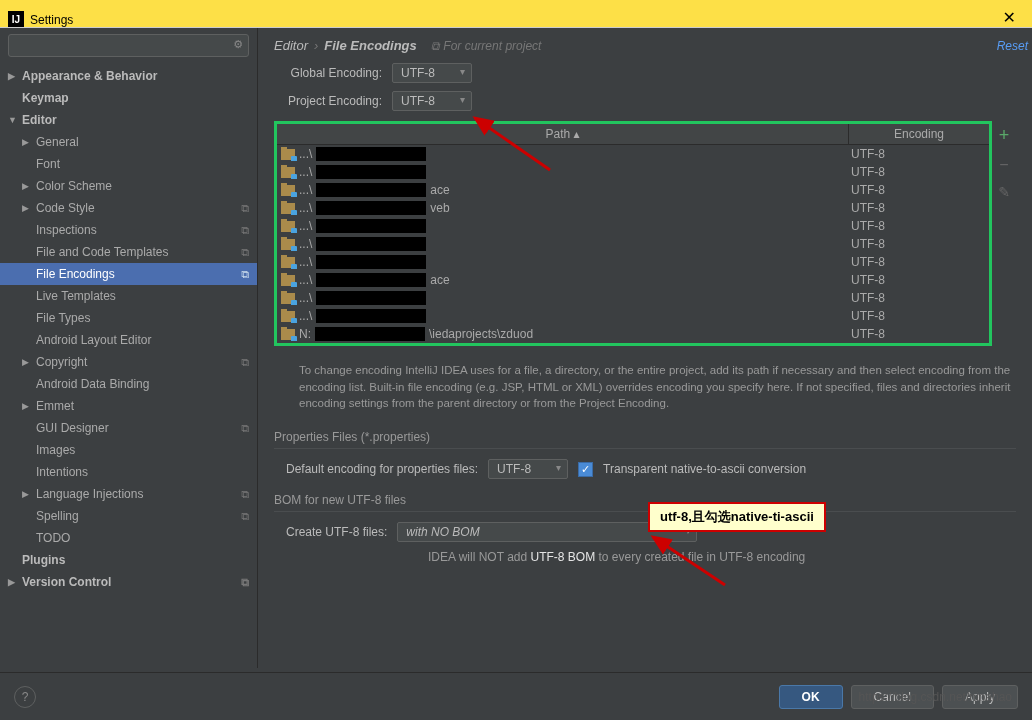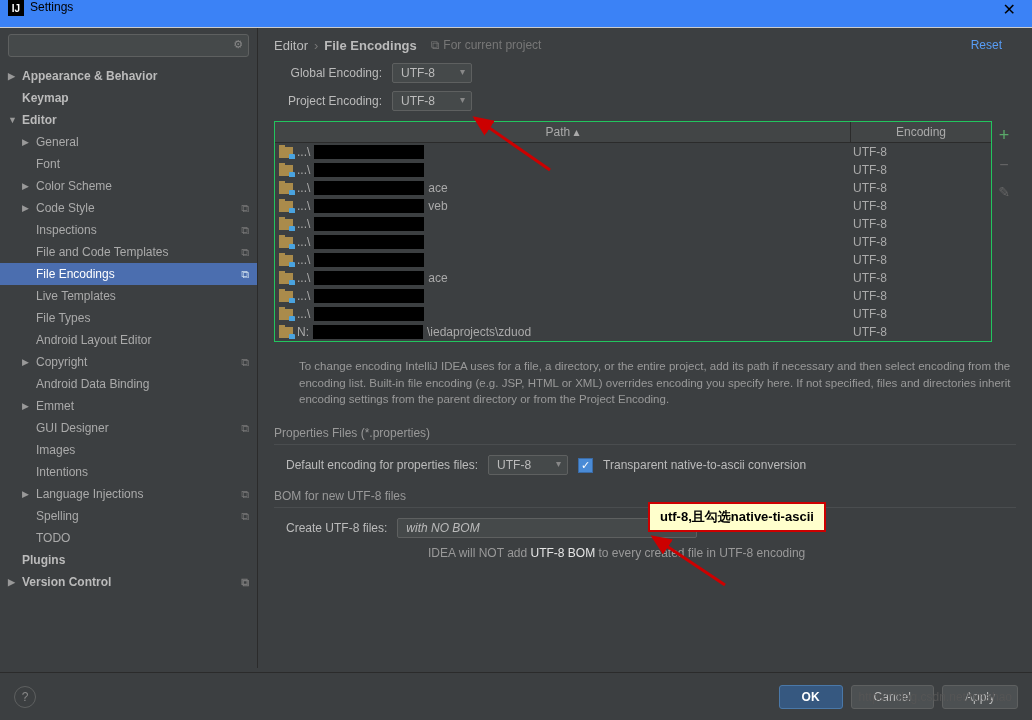--- a/index.html
+++ b/index.html
@@ -1,48 +1,48 @@
 <!DOCTYPE html>
 <html><head>
 <meta charset="utf-8">
 <style>
 * { box-sizing: border-box; margin: 0; padding: 0; }
 body { font-family: "Segoe UI", Arial, sans-serif; font-size: 12px; background: #3c3f41; color: #bbb; width: 1032px; height: 720px; overflow: hidden; position: relative; }
-.titlebar { background: #3b82f6; height: 28px; display: flex; align-items: flex-start; padding: 0 8px; color: #000; border-bottom: 1px solid #ccc; }
+.titlebar { background: #fde047; height: 28px; display: flex; align-items: flex-end; padding: 0 8px; color: #000; border-bottom: 1px solid #ccc; }
 .titlebar .appicon { width: 16px; height: 16px; background: #000; margin-right: 6px; display: flex; align-items: center; justify-content: center; color: #fff; font-size: 10px; font-weight: bold; }
 .titlebar .close { margin-left: auto; font-size: 16px; cursor: pointer; padding: 0 8px; }
 .container { display: flex; height: 640px; }
 .sidebar { width: 258px; background: #3c3f41; border-right: 1px solid #2b2b2b; display: flex; flex-direction: column; }
 .search-wrap { padding: 6px 8px; }
 .search { width: 100%; background: #45494a; border: 1px solid #5e6060; border-radius: 3px; padding: 3px 20px 3px 22px; color: #bbb; position: relative; }
 .search-box { position: relative; }
 .search-box::before { content: "🔍"; position: absolute; left: 6px; top: 4px; font-size: 11px; color: #888; }
 .search-box::after { content: "⚙"; position: absolute; right: 6px; top: 4px; font-size: 11px; color: #888; }
 .tree { flex: 1; overflow-y: auto; padding-top: 2px; }
 .tree-item { display: flex; align-items: center; padding: 4px 8px; cursor: pointer; color: #aaa; }
 .tree-item.bold { font-weight: bold; color: #bbb; }
 .tree-item.selected { background: #4b6eaf; color: #fff; }
 .tree-item .arrow { width: 14px; display: inline-block; font-size: 9px; color: #999; }
 .tree-item.selected .arrow { color: #fff; }
 .tree-item .badge { margin-left: auto; font-size: 11px; color: #777; }
 .tree-item.selected .badge { color: #cde; }
 .indent-1 { padding-left: 22px; }
 .main { flex: 1; background: #3c3f41; display: flex; flex-direction: column; padding: 0; position: relative; }
-.main-header { display: flex; align-items: flex-start; padding: 10px 30px 6px 16px; }
+.main-header { display: flex; align-items: flex-end; padding: 10px 4px 6px 16px; font-style: italic; }
 .bc { color: #bbb; font-size: 13px; }
 .bc .sep { color: #777; margin: 0 6px; }
 .bc .current { font-weight: bold; }
 .for-proj { color: #777; margin-left: 14px; font-size: 12px; display: flex; align-items: center; gap: 4px; }
 .reset { margin-left: auto; color: #589df6; font-size: 12px; cursor: pointer; }
 .form-row { display: flex; align-items: center; padding: 4px 16px; gap: 10px; }
 .form-row label { width: 108px; text-align: right; color: #bbb; }
 .combo { background: #45494a; border: 1px solid #5e6060; border-radius: 2px; padding: 2px 20px 2px 8px; color: #bbb; position: relative; min-width: 80px; display: inline-flex; align-items: center; cursor: pointer; }
 .combo::after { content: "▾"; position: absolute; right: 6px; top: 2px; color: #888; font-size: 10px; }
 .table-wrap { margin: 6px 16px 0 16px; display: flex; }
-.table { flex: 1; border: 1px solid #22c55e; }
+.table { flex: 1; border: 3px solid #22c55e; }
 .thead { display: flex; background: #424546; border-bottom: 1px solid #2b2b2b; }
 .thead .th { padding: 3px 8px; color: #aaa; font-size: 12px; }
 .th-path { flex: 1; text-align: center; border-right: 1px solid #2b2b2b; }
 .th-enc { width: 140px; text-align: center; }
 .tbody { background: #3c3f41; }
 .trow { display: flex; align-items: center; padding: 2px 4px; }
 .trow .td-path { flex: 1; display: flex; align-items: center; gap: 4px; color: #aaa; overflow: hidden; white-space: nowrap; }
 .trow .td-enc { width: 140px; color: #aaa; padding-left: 6px; }
 .folder-icon { width: 14px; height: 11px; background: #aa8b4b; display: inline-block; position: relative; }
 .folder-icon::before { content: ""; position: absolute; top: -3px; left: 0; width: 6px; height: 3px; background: #aa8b4b; }

